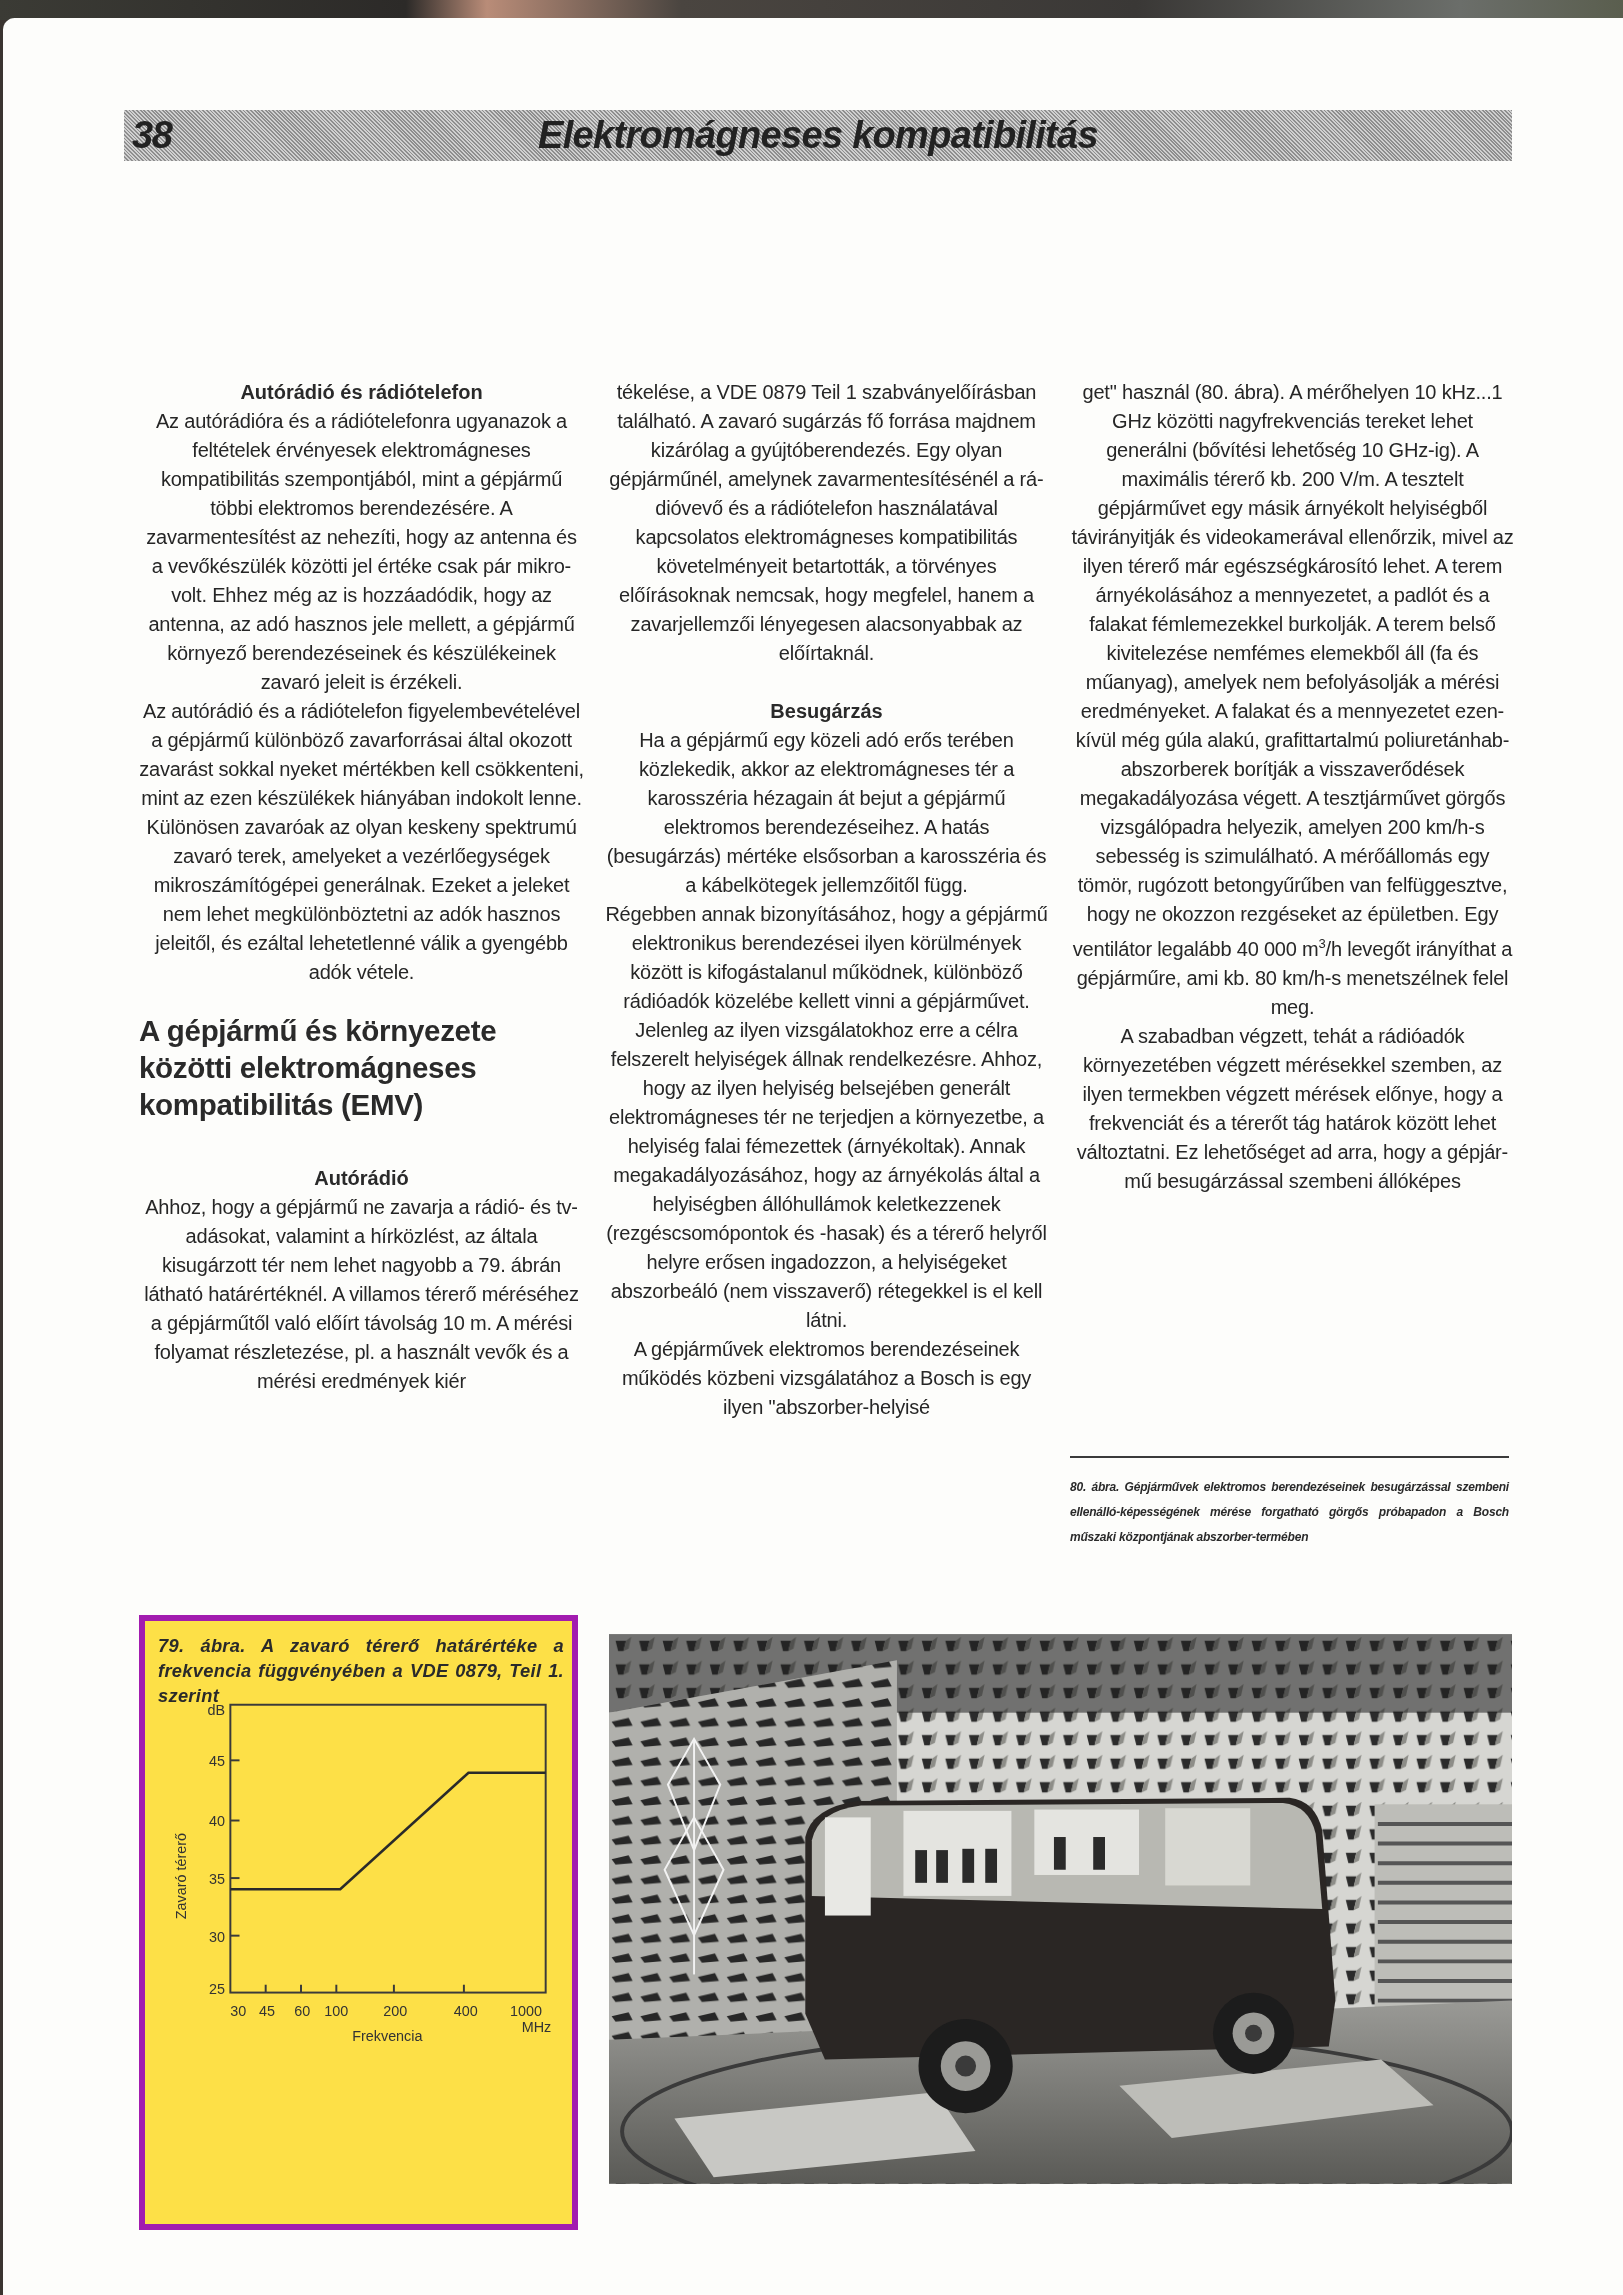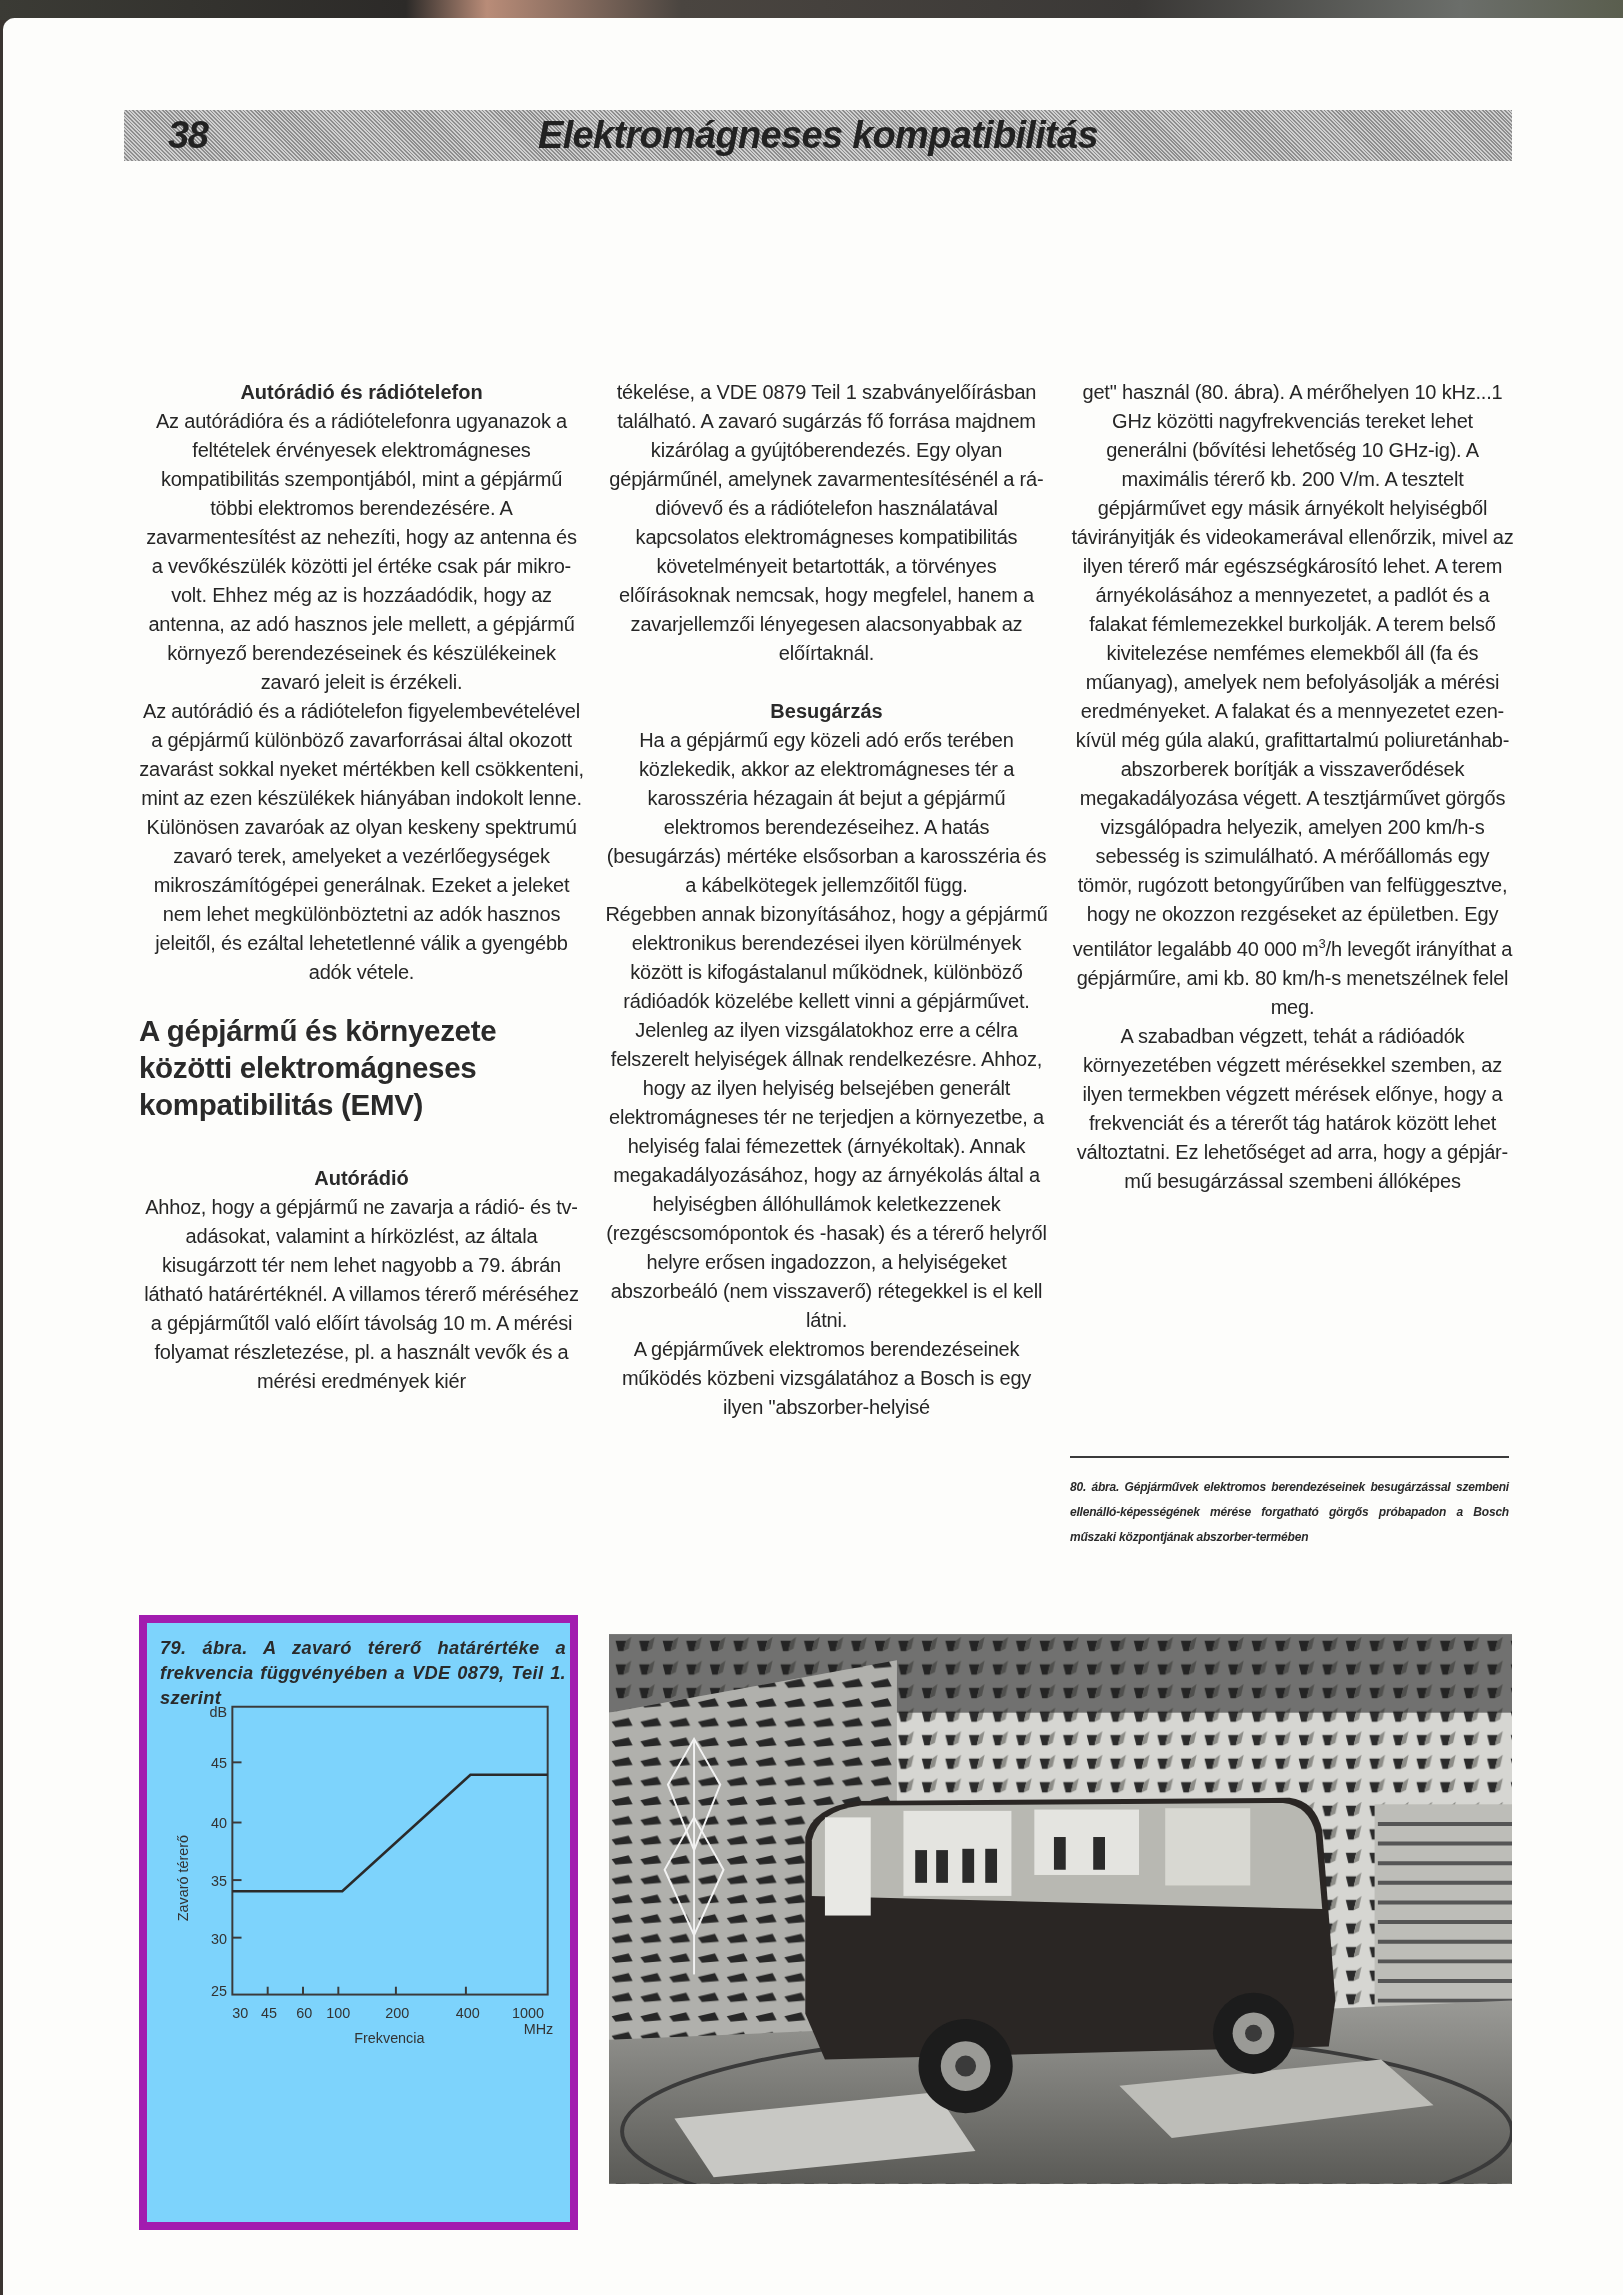--- a/index.html
+++ b/index.html
@@ -20,21 +20,20 @@
   .running-head {
     position: absolute; left: 124px; top: 110px; width: 1388px; height: 51px;
     background-color: #a9a9a9;
     background-image: repeating-linear-gradient(45deg, #8e8e8e 0 1.3px, #d0d0d0 1.3px 2.6px);
     display: flex; align-items: center;
   }
   .page-number {
     position: absolute; left: 7.9px; top: 3.9px;
     font-size: 38px; font-weight: bold; font-style: italic; color: #222;
     letter-spacing: -1.3px;
-    padding-left: 36px;
   }
   .running-title {
     position: absolute; left: 0; right: 0; top: 3.9px; text-align: center;
     font-size: 38px; font-weight: bold; font-style: italic; color: #222;
     letter-spacing: -0.7px;
   }
 
   .col { position: absolute; top: 378px; width: 445px; }
   .col-1 { left: 139px; }
   .col-2 { left: 604px; }
@@ -55,21 +54,21 @@
 
   .fig80-caption-block { position: absolute; left: 1070px; top: 1456px; width: 439px; }
   .caption-rule { height: 2px; background: #3b3b3b; margin-bottom: 17px; }
   .caption-text {
     font-size: 12px; line-height: 25px; font-weight: bold; font-style: italic;
     color: #2a2a2a; text-align: justify; letter-spacing: -0.2px;
   }
 
   .fig79-box {
     position: absolute; left: 139px; top: 1615px; width: 439px; height: 615px;
-    border: 8px solid #a21caf; box-sizing: border-box; background: #7dd3fc;
+    border: 6px solid #a21caf; box-sizing: border-box; background: #fde047;
   }
   .fig79-caption {
     position: absolute; left: 13px; top: 11.8px; width: 406px;
     font-size: 18.3px; line-height: 25px; font-weight: bold; font-style: italic;
     text-align: justify; color: #2a2a2a; letter-spacing: 0.3px;
   }
   .chart-svg { position: absolute; left: 0; top: 0; }
   .chart-svg text { font-family: "Liberation Sans", sans-serif; fill: #333; }
 
   .photo {

